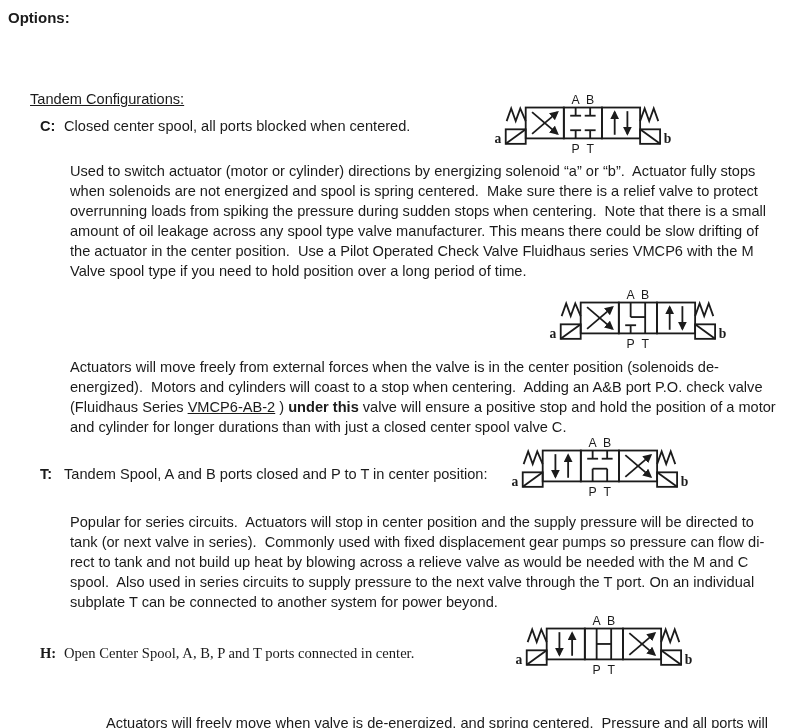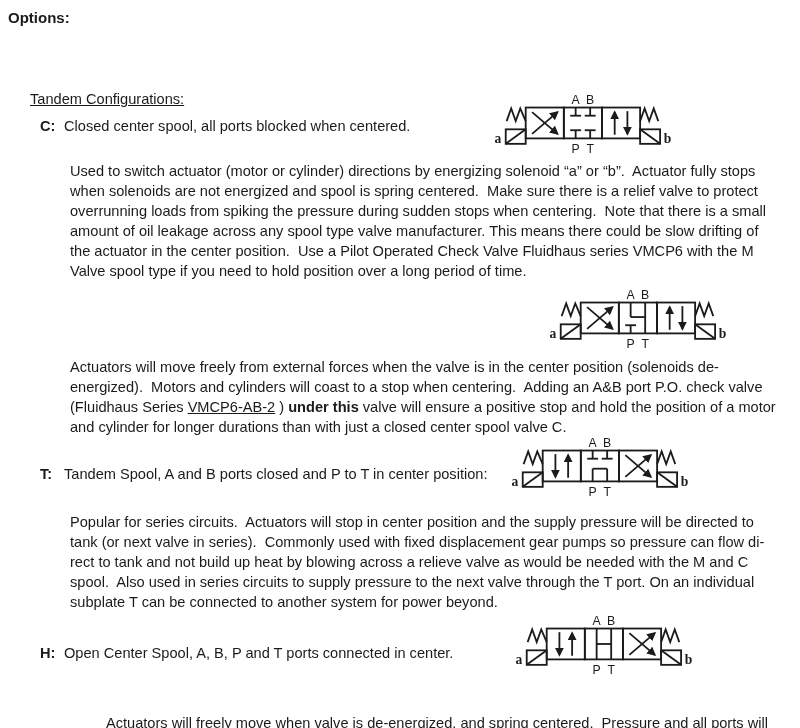--- a/index.html
+++ b/index.html
@@ -15,21 +15,21 @@
   .abs{position:absolute;}
   #options-title{left:8px;top:8px;font-weight:bold;font-size:15px;}
   #solenoid-line{left:30px;top:36px;white-space:pre;}
   #solenoid-line .u{text-decoration:underline;}
   #spool-heading{left:30px;top:89px;text-decoration:underline;}
   .sec-head{left:40px;white-space:pre;}
   .sec-head .ltr{display:inline-block;min-width:24px;font-weight:bold;}
   #c-head{top:116px;}
   #m-head{top:306px;}
   #t-head{top:464px;}
-  #h-head{top:643px;}
+  #h-head{top:643px;font-family:Liberation Serif, serif;}
   .para{left:70px;white-space:pre-wrap;}
   #c-para{top:161px;}
   #m-para{top:357px;}
   #t-para{top:512px;}
   #h-para{top:713px;margin-left:36px;}
   .seg-u{text-decoration:underline;}
   .seg-b{font-weight:bold;}
   .valve{width:178px;}
   .valve svg{display:block;width:100%;height:auto;}
   #c-valve{left:493px;top:93px;}

